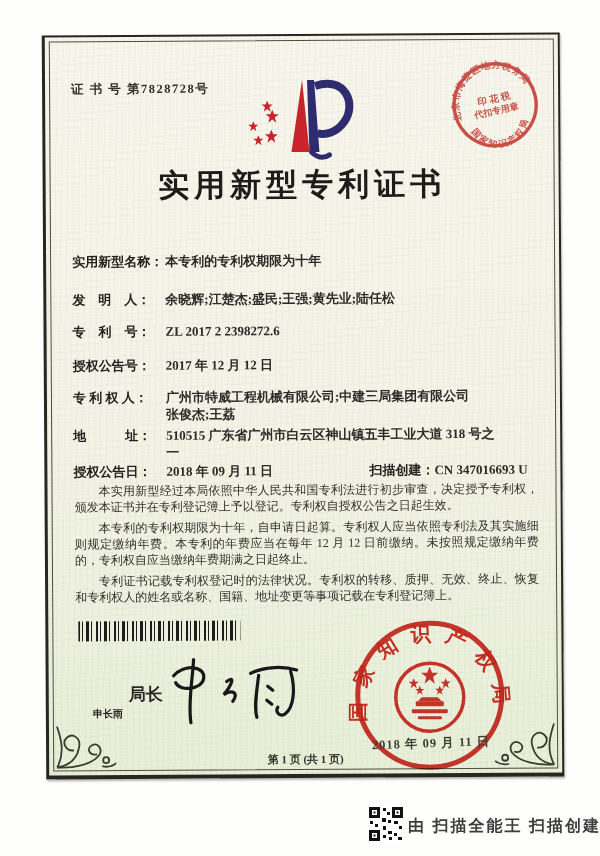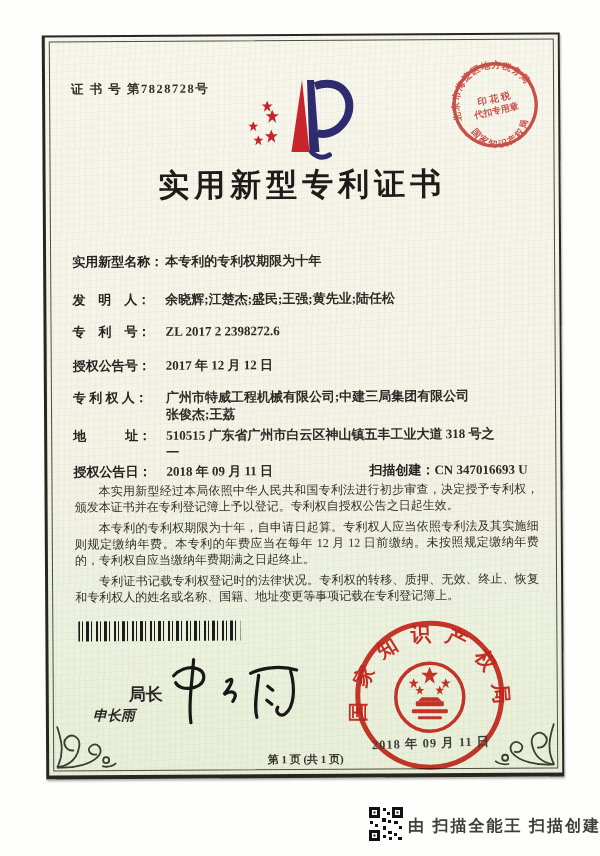--- a/index.html
+++ b/index.html
@@ -20,21 +20,21 @@
   .row{position:absolute;left:26px;right:14px;font-size:13px;line-height:17px;}
   .flabel{display:inline-block;width:93px;font-weight:700;color:#232220;vertical-align:top;}
   .fvalue{display:inline-block;font-weight:700;color:#2b2a27;white-space:pre-line;vertical-align:top;max-width:385px;}
   .pair2{position:absolute;left:296px;top:0;}
   .paras{position:absolute;left:27px;right:22px;top:446px;font-size:12px;line-height:1.34;text-align:justify;color:#33312c;}
   .paras p{margin:0 0 5px 0;text-indent:2em;}
   .barcode{position:absolute;left:30px;top:584px;width:162px;height:20px;
      background:repeating-linear-gradient(90deg,#1c1c1c 0 2px,transparent 2px 4px,#1c1c1c 4px 5px,transparent 5px 8px,
      #1c1c1c 8px 11px,transparent 11px 13px,#1c1c1c 13px 14px,transparent 14px 18px);}
   .sig-title{position:absolute;left:44px;top:646px;font-size:17px;font-weight:700;color:#282723;margin-left:36px;}
-  .sig-name{position:absolute;left:44px;top:670px;font-size:14px;font-weight:700;color:#282723;font-style:italic;}
+  .sig-name{position:absolute;left:44px;top:670px;font-size:10px;font-weight:700;color:#282723;}
   .autograph{position:absolute;left:112px;top:618px;}
   .seal-big{position:absolute;left:299px;top:578px;mix-blend-mode:multiply;}
   .seal-date{position:absolute;left:292px;top:700px;width:180px;text-align:center;font-size:12.5px;font-weight:700;
              letter-spacing:1px;color:#3e3e37;transform:rotate(-1.5deg);}
   .footer-page{position:absolute;left:0;right:0;top:716px;text-align:center;font-size:11px;font-weight:600;color:#33312c;}
   .flourish{position:absolute;bottom:5px;}
   .flourish.fl-l{left:5px;}
   .flourish.fl-r{right:5px;transform:scaleX(-1);}
   .qr{position:absolute;left:368px;top:806px;}
   .scan-note{position:absolute;left:408px;top:816px;font-family:"Liberation Sans","DejaVu Sans",sans-serif;

